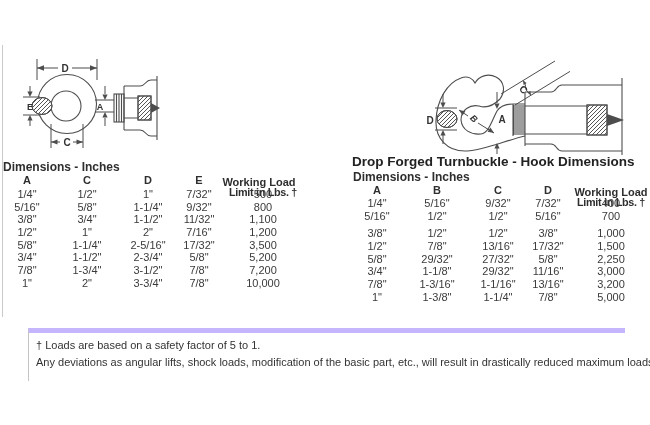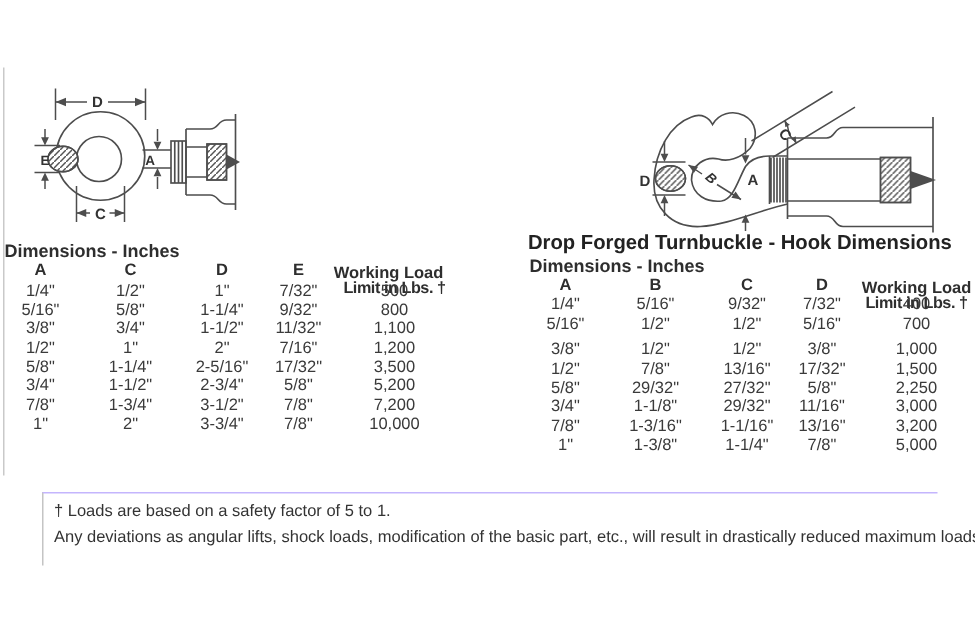--- a/index.html
+++ b/index.html
@@ -26,21 +26,21 @@
   .hdr2 span{display:block;text-align:center;font-size:11px;line-height:12px;font-weight:bold;color:#2e2e2e;}
   .limit{font-size:10.8px !important;letter-spacing:-0.3px;white-space:nowrap;margin-top:12px;}
   .tbody{margin-top:2px;}
   .hook .tbody{margin-top:1px;}
   .row{display:flex;height:12.7px;}
   .cell{display:block;text-align:center;font-size:11px;line-height:12.7px;color:#3a3a3a;white-space:nowrap;}
   .c0{width:50px;} .c1{width:70px;} .c2{width:52px;} .c3{width:50px;} .c4{width:78px;}
   .hook .c3{width:48px;}
   .hook .row:nth-child(3){margin-top:5px;}
 
-  .notes{position:absolute;left:28px;top:328px;width:597px;border-top:1px solid #c4b5fd;border-left:1px solid #c4c4c4;padding:4px 0 10px 7px;box-sizing:border-box;}
+  .notes{position:absolute;left:28px;top:328px;width:597px;border-top:5px solid #c4b5fd;border-left:1px solid #c4c4c4;padding:4px 0 10px 7px;box-sizing:border-box;}
   .notes p{margin:0;font-size:11px;line-height:17px;color:#333;white-space:nowrap;}
 
   svg text{font-family:"Liberation Sans",sans-serif;}
 </style>
 </head>
 <body>
 
 <div class="left-rule"></div>
 
 <svg class="drawing eye-svg" width="170" height="118" viewBox="0 0 170 118">

